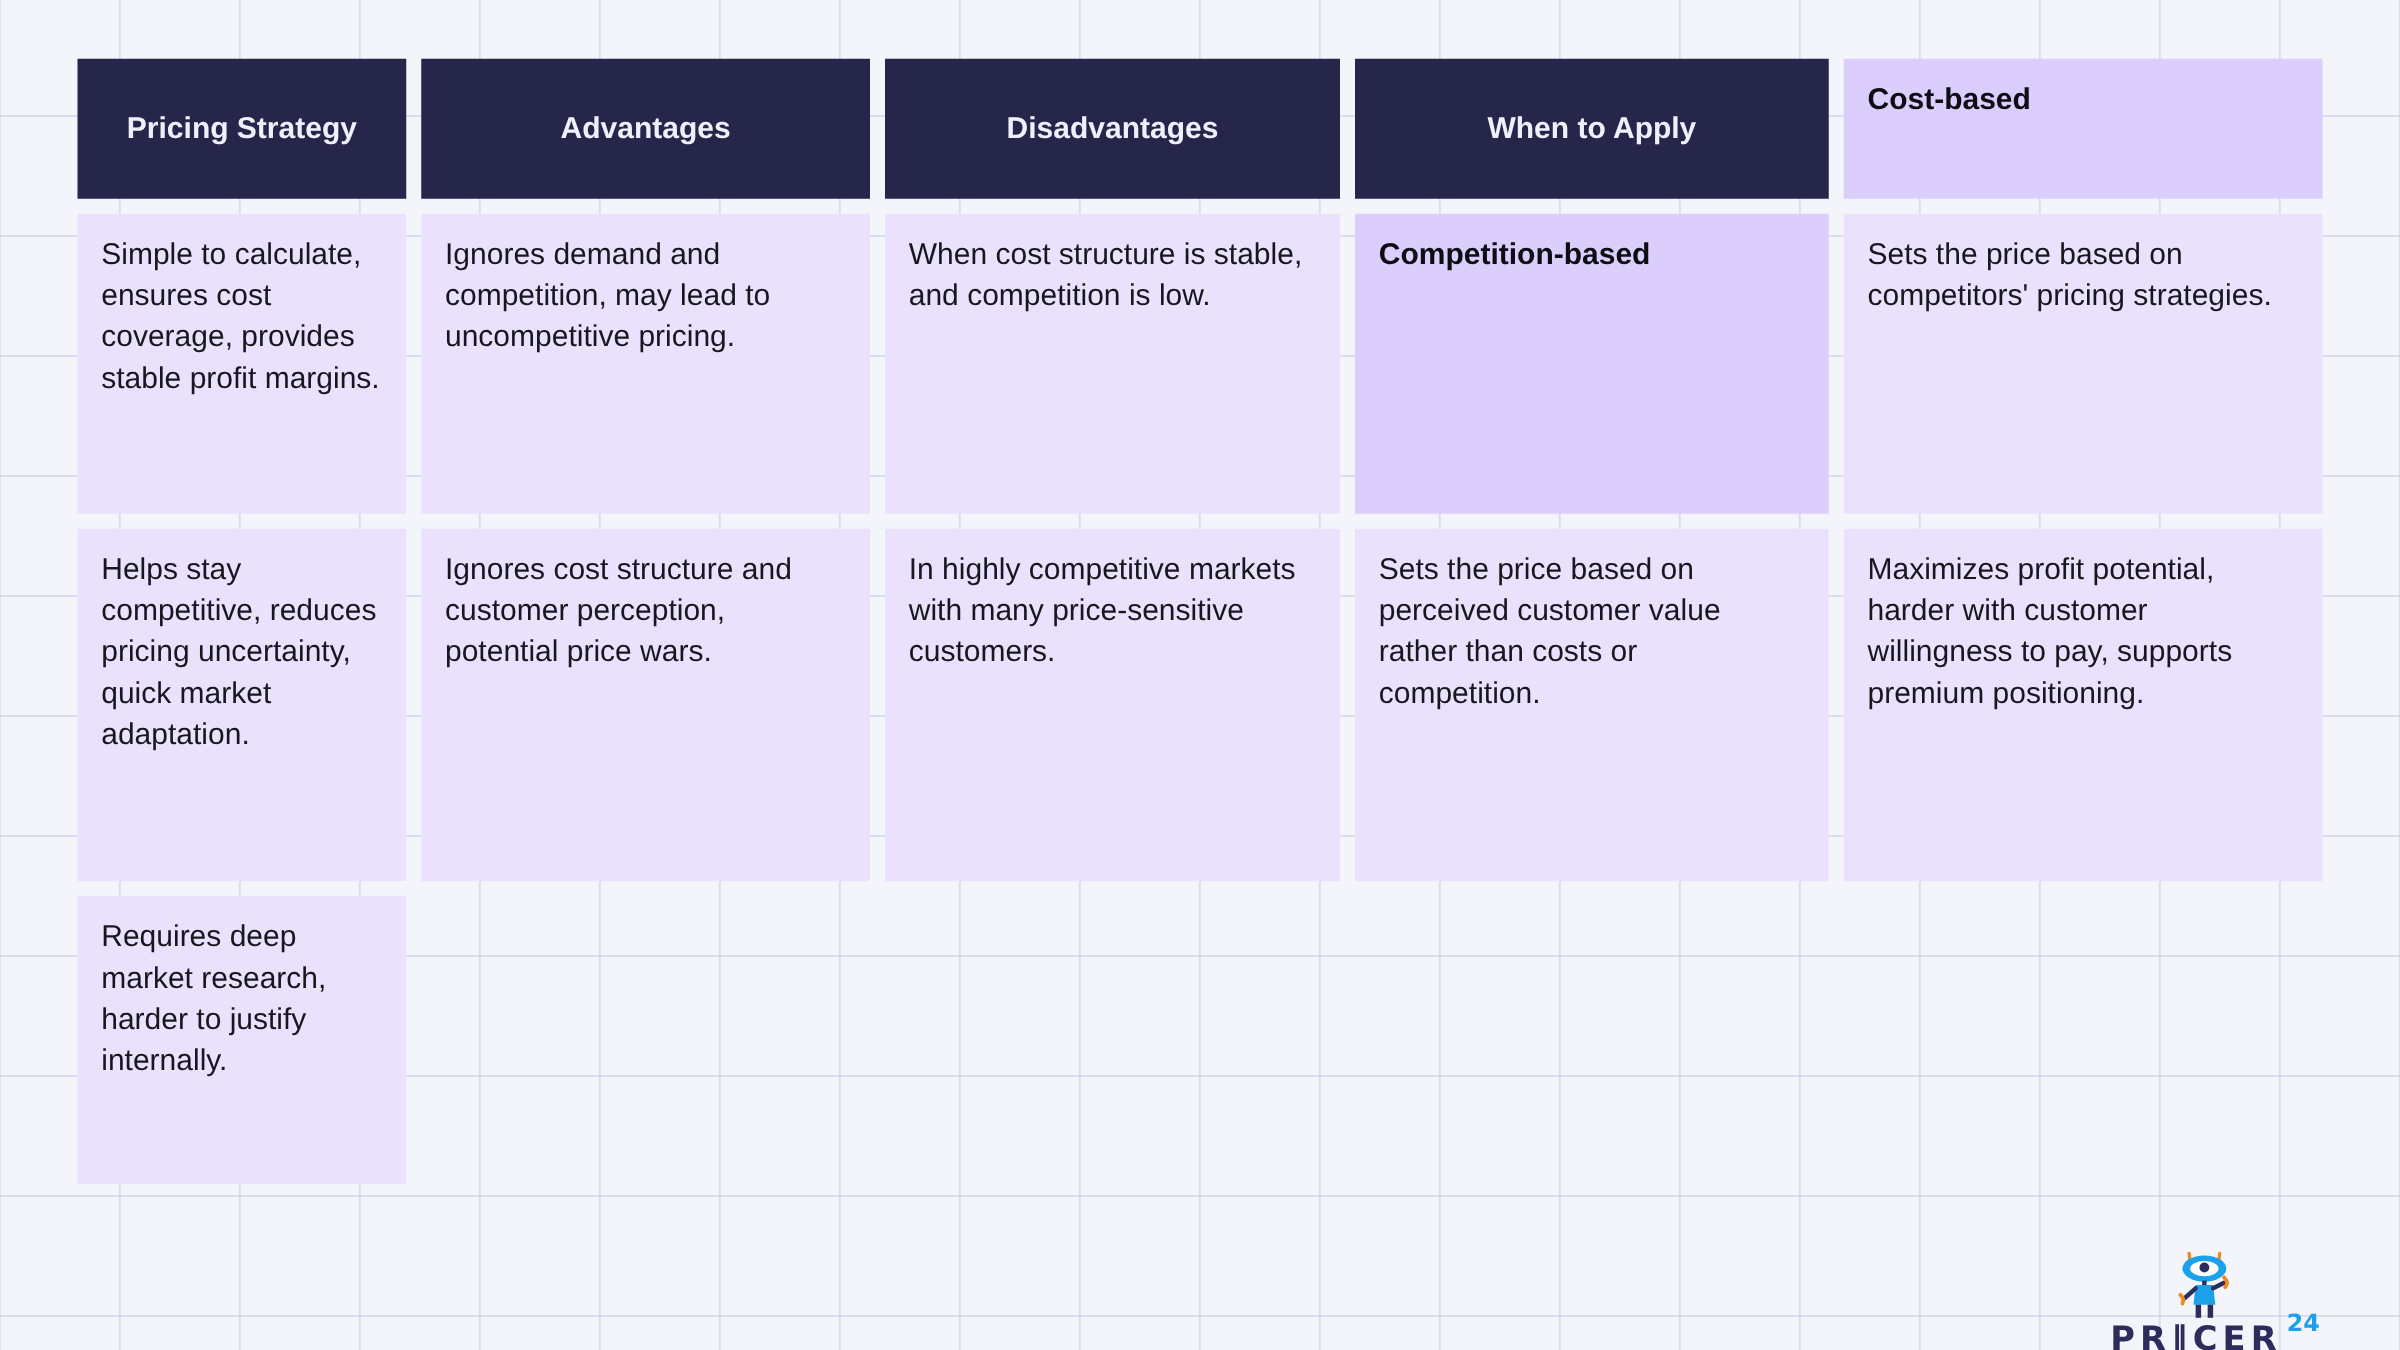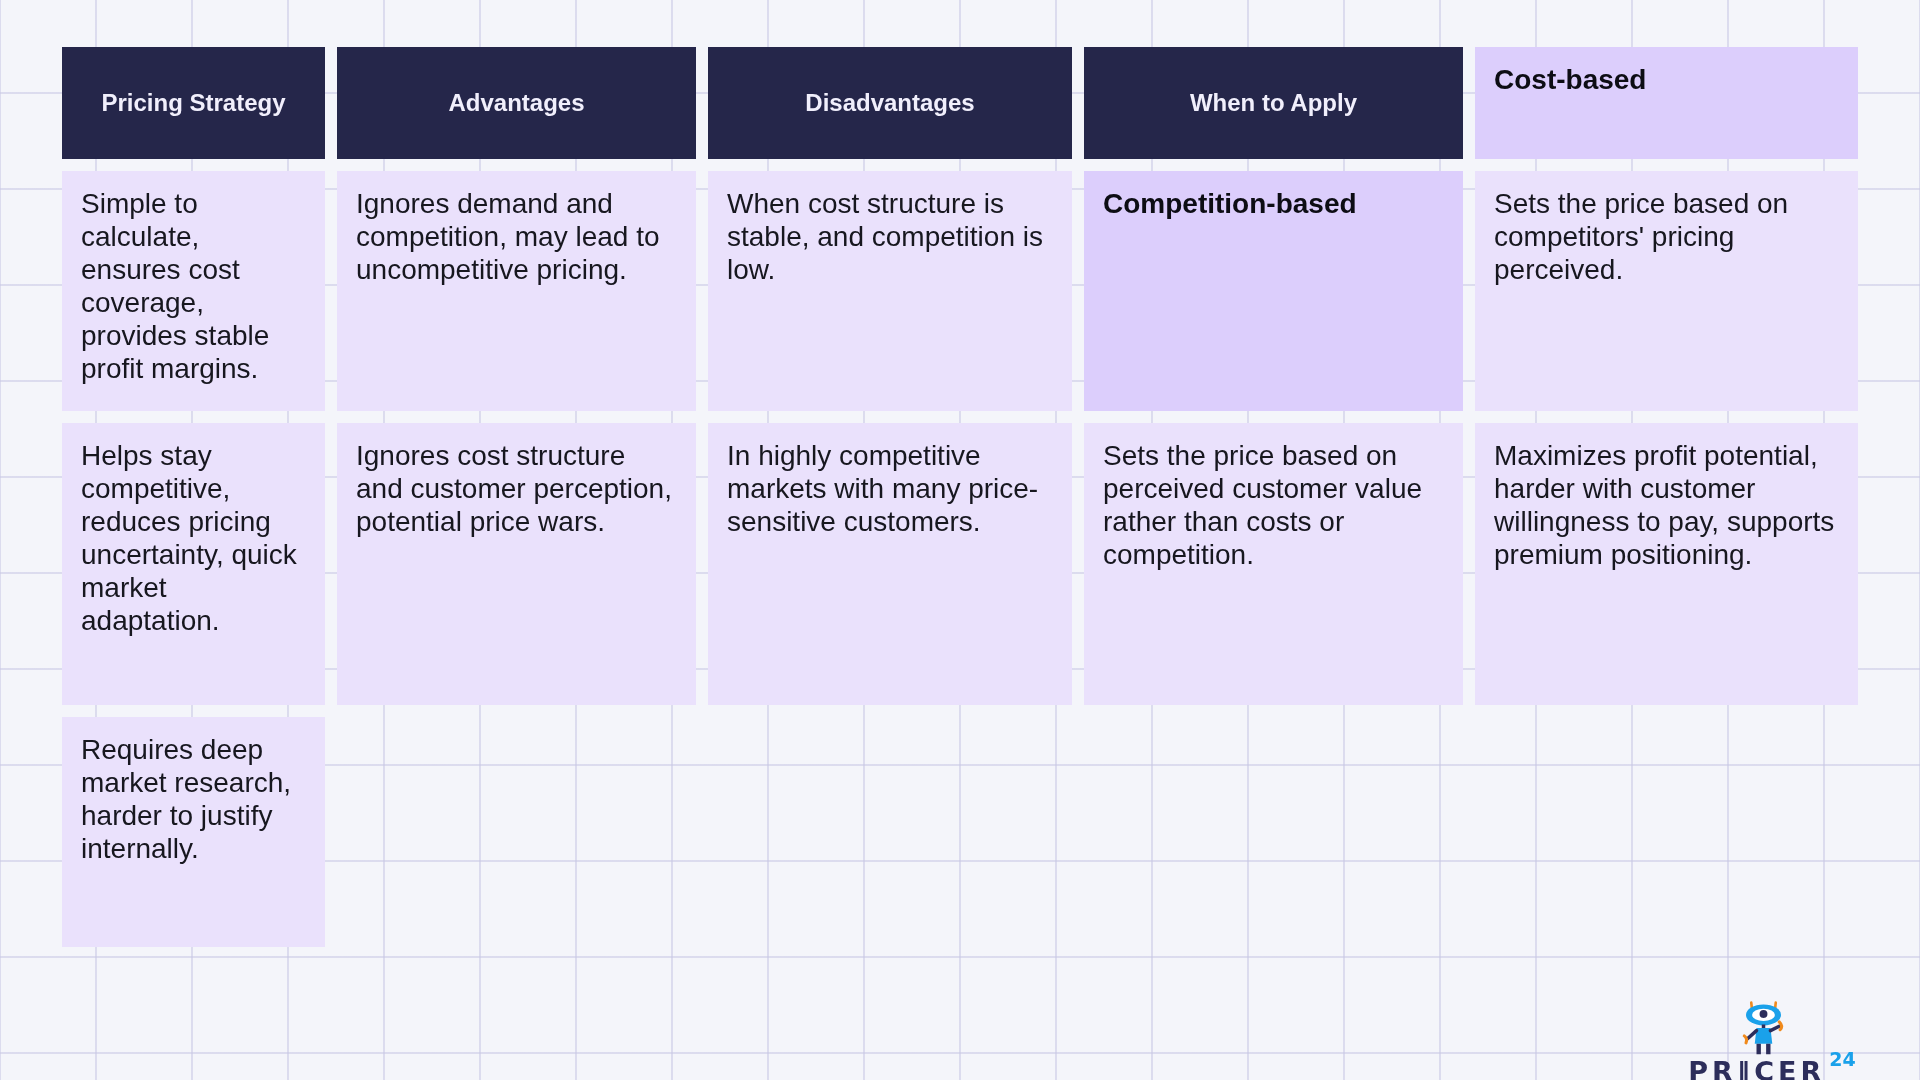--- a/index.html
+++ b/index.html
@@ -32,21 +32,21 @@
       font-weight: bold;
       font-size: 24px;
       display: flex;
       align-items: center;
       justify-content: center;
       text-align: center;
       padding: 0 10px;
     }
     .cell {
       background: #eae1fc;
-      font-size: 28px;
+      font-size: 24px;
       line-height: 33px;
       padding: 16px 19px 6px 19px;
       color: #17171f;
     }
     .cell.first {
       background: #dccefc;
       font-weight: bold;
       color: #0d0d14;
     }
     .logo {
@@ -90,21 +90,21 @@
   <div class="hcell">Advantages</div>
   <div class="hcell">Disadvantages</div>
   <div class="hcell">When to Apply</div>
 
   <div class="cell first">Cost-based</div>
   <div class="cell">Simple to calculate, ensures cost coverage, provides stable profit margins.</div>
   <div class="cell">Ignores demand and competition, may lead to uncompetitive pricing.</div>
   <div class="cell">When cost structure is stable, and competition is low.</div>
 
   <div class="cell first">Competition-based</div>
-  <div class="cell">Sets the price based on competitors' pricing perceived.</div>
+  <div class="cell">Sets the price based on competitors' pricing strategies.</div>
   <div class="cell">Helps stay competitive, reduces pricing uncertainty, quick market adaptation.</div>
   <div class="cell">Ignores cost structure and customer perception, potential price wars.</div>
   <div class="cell">In highly competitive markets with many price-sensitive customers.</div>
 
   <div class="cell">Sets the price based on perceived customer value rather than costs or competition.</div>
   <div class="cell">Maximizes profit potential, harder with customer willingness to pay, supports premium positioning.</div>
   <div class="cell">Requires deep market research, harder to justify internally.</div>
 </div>
 
 <div class="logo">

